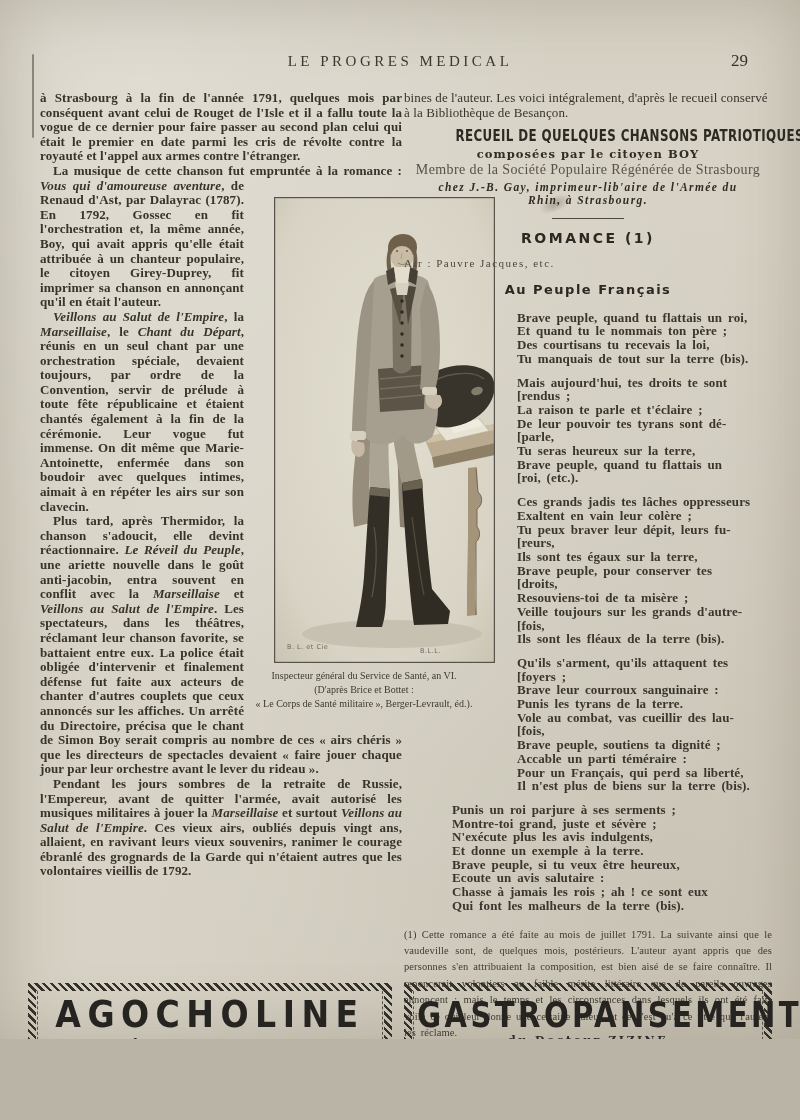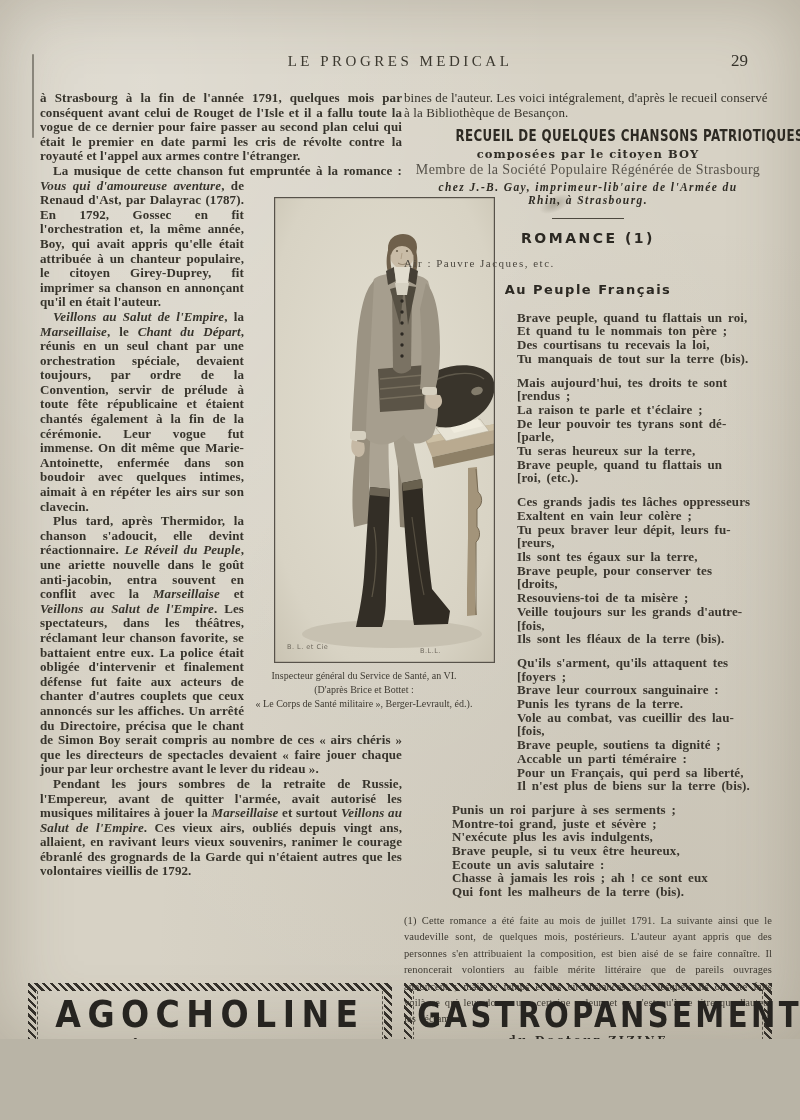--- a/index.html
+++ b/index.html
@@ -236,20 +236,21 @@
           <div class="line">Brave peuple, soutiens ta dignité ;</div>
           <div class="line">Accable un parti téméraire :</div>
           <div class="line">Pour un Français, qui perd sa liberté,</div>
           <div class="line">Il n'est plus de biens sur la terre (bis).</div>
         </div>
     </div>
     <div class="stanza stanza-full">
         <div class="line">Punis un roi parjure à ses serments ;</div>
         <div class="line">Montre-toi grand, juste et sévère ;</div>
         <div class="line">N'exécute plus les avis indulgents,</div>
+        <div class="line">Et donne un exemple à la terre.</div>
         <div class="line">Brave peuple, si tu veux être heureux,</div>
         <div class="line">Ecoute un avis salutaire :</div>
         <div class="line">Chasse à jamais les rois ; ah ! ce sont eux</div>
         <div class="line">Qui font les malheurs de la terre (bis).</div>
       </div>
     <div class="footnote">(1) Cette romance a été faite au mois de juillet 1791. La suivante ainsi que le vaudeville sont, de quelques mois, postérieurs. L'auteur ayant appris que des personnes s'en attribuaient la composition, est bien aisé de se faire connaître. Il renoncerait volontiers au faible mérite littéraire que de pareils ouvrages annoncent ; mais le temps et les circonstances dans lesquels ils ont été faits voilà ce qui leur donne une certaine valeur, et ce n'est qu'à ce titre que l'auteur les réclame.</div>
   </section>
 
   <div class="ad ad-left">
     <div class="ad-name">AGOCHOLINE</div>

